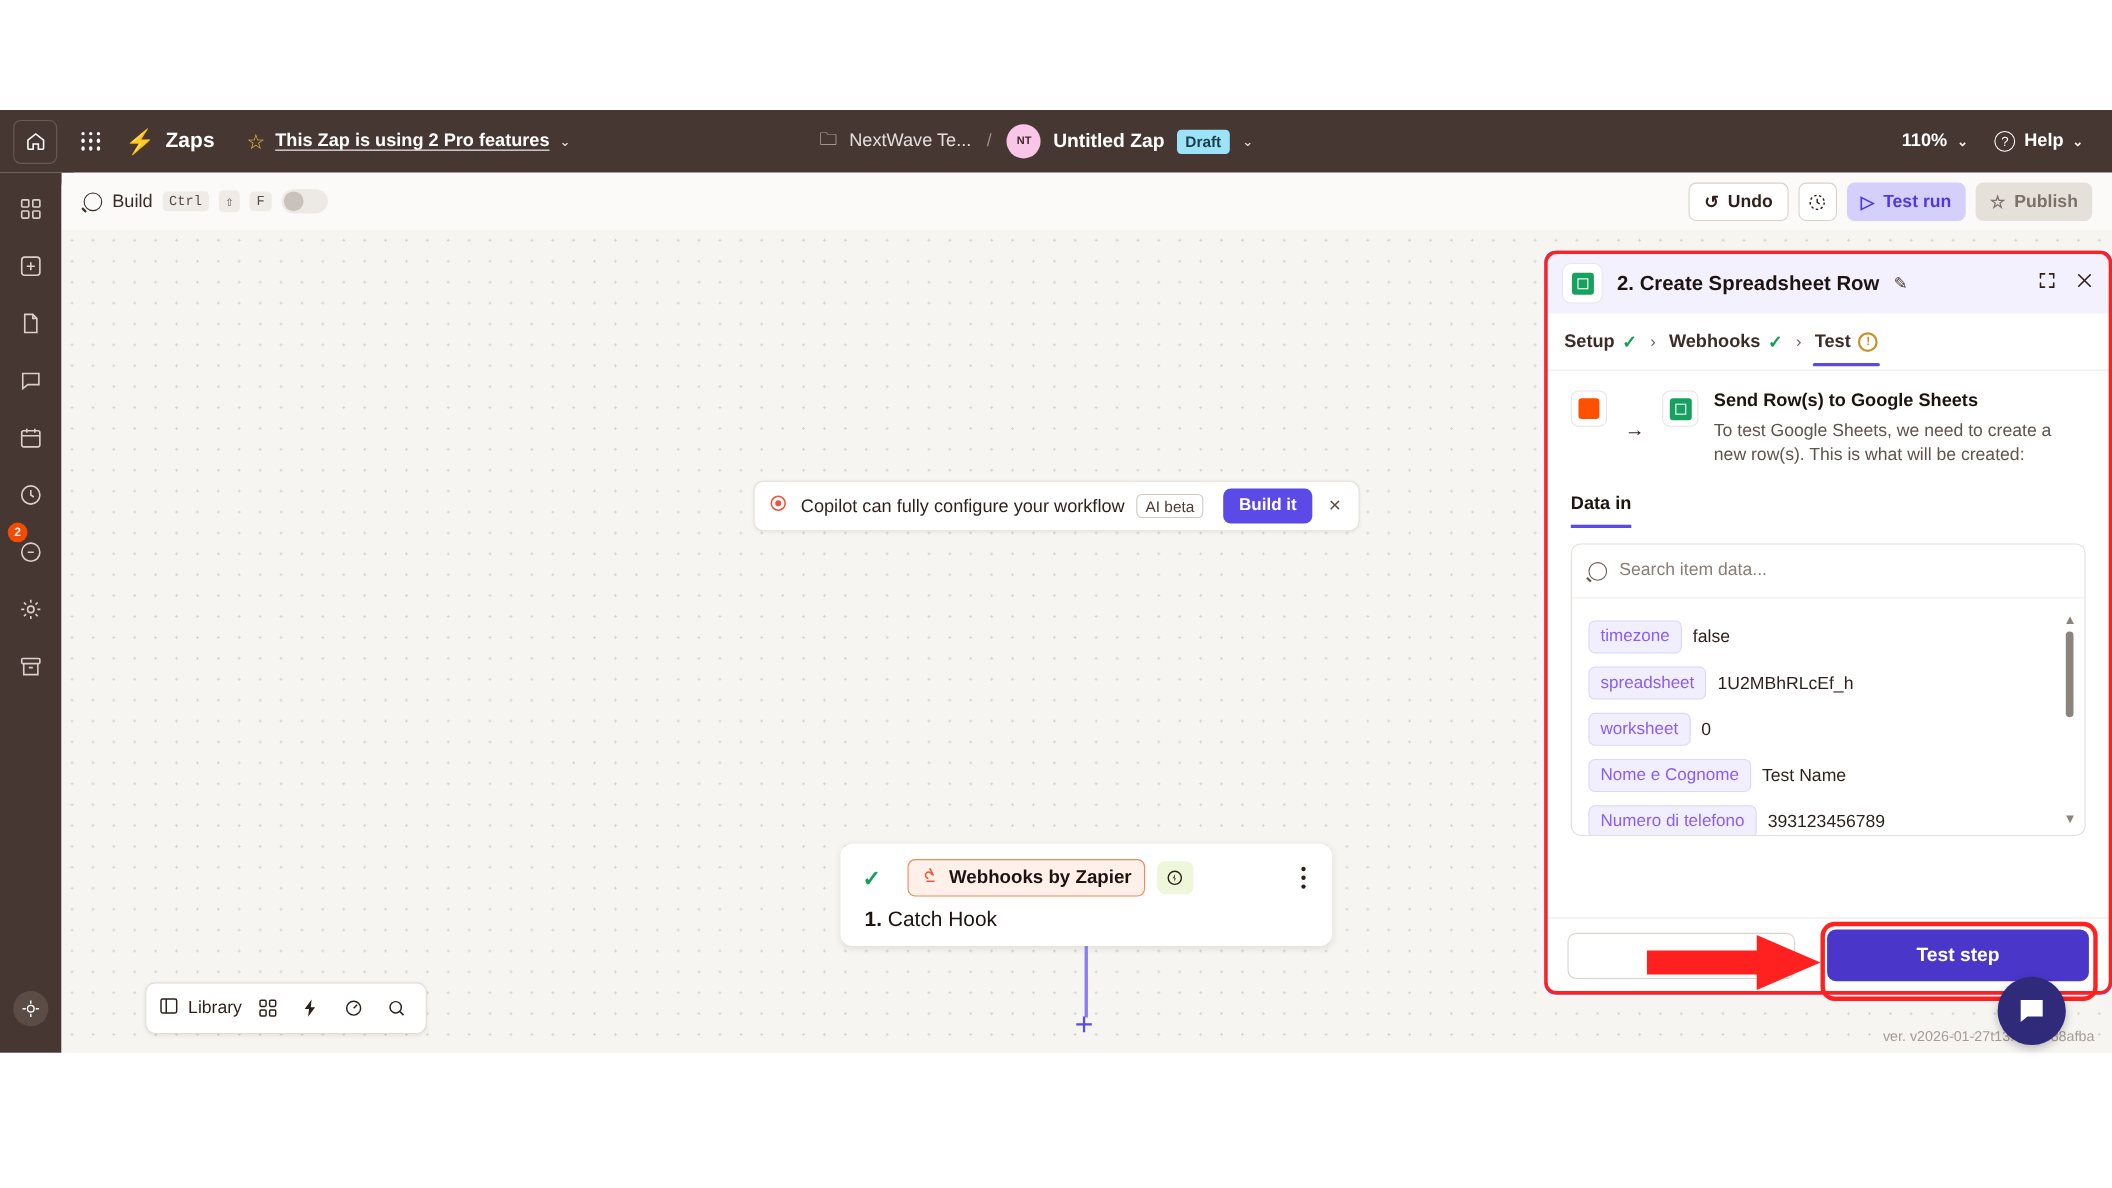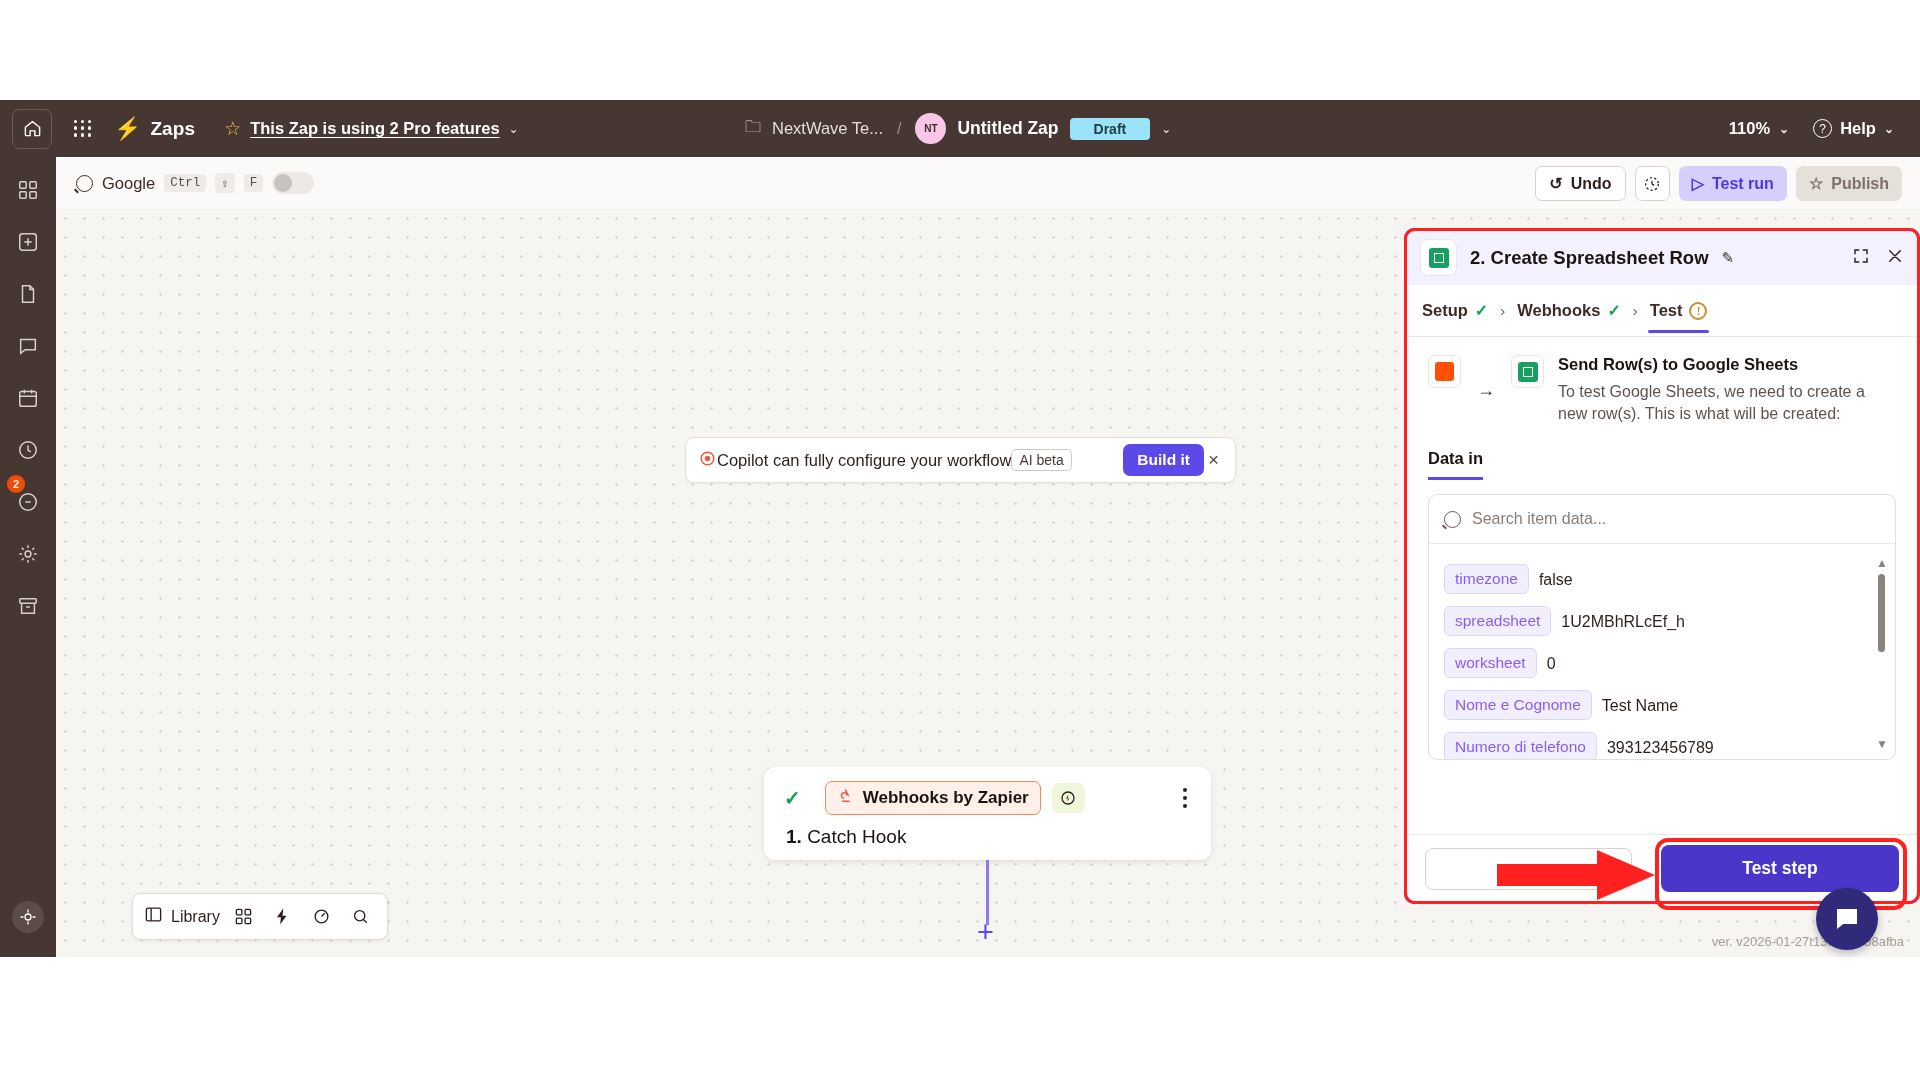--- a/index.html
+++ b/index.html
@@ -31,21 +31,21 @@
   .chev{ font-size:12px; opacity:.92; }
 
   .tb-center{ position:absolute; left:745px; top:0; height:57px; display:flex; align-items:center; gap:11px;}
   .folder-ico{ font-size:16px; opacity:.85; }
   .folder-name{ font-size:16.5px; color:#E4DEDB;}
   .slash{ color:#9b8d87; font-size:16px; margin:0 3px;}
   .avatar{ width:31px; height:31px; border-radius:50%; background:#F9C6E7;
     display:flex;align-items:center;justify-content:center; color:#3d2b26; font-size:10px; font-weight:bold;}
   .zap-title{ font-size:17.5px; font-weight:bold; color:#fff;}
   .draft{ background:#9BE3F9; color:#1d3c45; font-size:14px; font-weight:bold;
-    padding:3px 24px; border-radius:4px;}
+    padding:3px 8px; border-radius:4px;}
 
   .tb-right{ position:absolute; right:26px; top:0; height:57px; display:flex; align-items:center; gap:24px;}
   .zoomlvl{ display:flex; align-items:center; gap:9px; font-size:16.5px; font-weight:bold;}
   .help{ display:flex; align-items:center; gap:8px; font-size:16.5px; font-weight:bold;}
   .qmark{ width:19px;height:19px;border:1.7px solid #fff;border-radius:50%;
     display:flex;align-items:center;justify-content:center;font-size:12px;font-weight:normal;}
 
   
   .rail{
     position:absolute; left:0; top:157px; width:56px; height:800px;
@@ -91,21 +91,21 @@
   
   .canvas{ position:absolute; left:0; top:52px; width:100%; height:748px;
     background-color:#F7F5F2;
     background-image:radial-gradient(#D9D3CC 1.1px, transparent 1.1px);
     background-size:19px 19px;
   }
 
   .copilot{
     position:absolute; left:629px; top:228px; width:551px; height:46px;
     background:#fff; border:1px solid #E5E0DA; border-radius:9px;
-    display:flex; align-items:center; padding:0 12px;
+    display:flex; align-items:center; gap:11px; padding:0 12px;
     box-shadow:0 1px 3px rgba(0,0,0,.05);
   }
   .copilot-text{ font-size:16.5px; color:#2d1f1b;}
   .ai-beta{ border:1px solid #CFC9C2; border-radius:5px; padding:2px 7px;
     font-size:14px; color:#4b3b35;}
   .build-it{ margin-left:auto; background:#5B4AE8; color:#fff; font-size:15.5px;
     font-weight:bold; border-radius:7px; padding:7px 14px;}
   .cp-close{ font-size:19px; color:#5b4c45; padding:0 4px;}
 
   .node{
@@ -329,21 +329,21 @@
         </svg>
       </div>
     </div>
   </div>
 
   <div class="editor">
 
     <div class="subbar">
       <div class="search-pill">
         <span class="mag"></span>
-        <span class="search-text">Google</span>
+        <span class="search-text">Build</span>
         <span class="kbd">Ctrl</span>
         <span class="kbd">⇧</span>
         <span class="kbd">F</span>
         <span class="toggle">
             <i></i>
           </span>
       </div>
 
       <div class="tb-actions">
         <div class="btn btn-undo">

